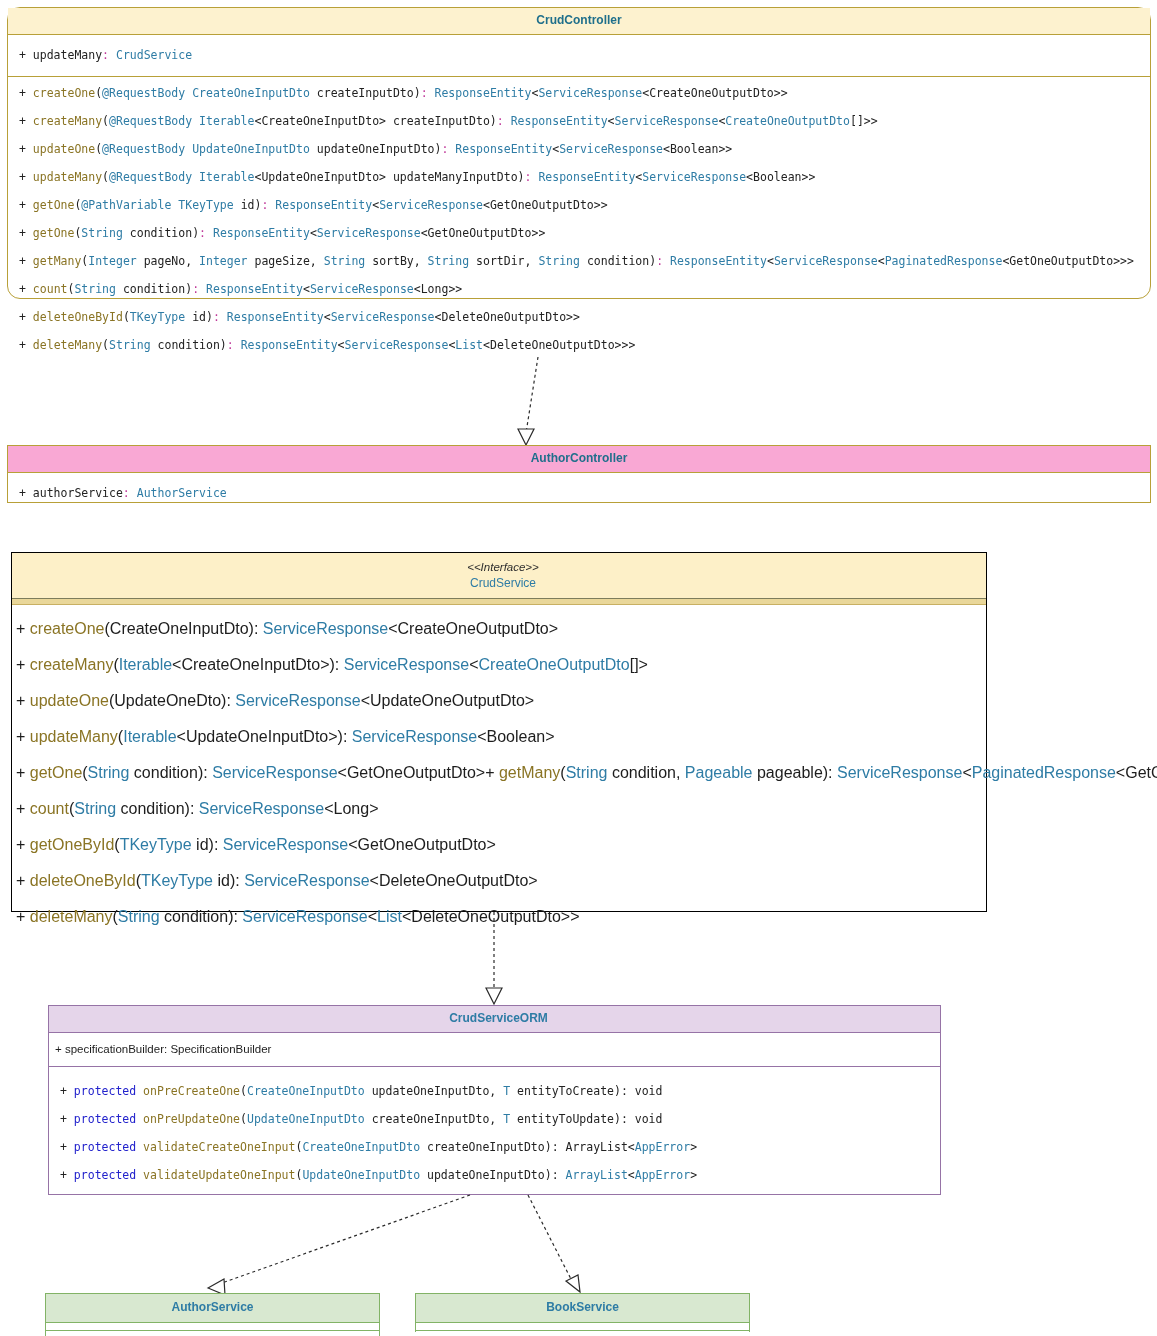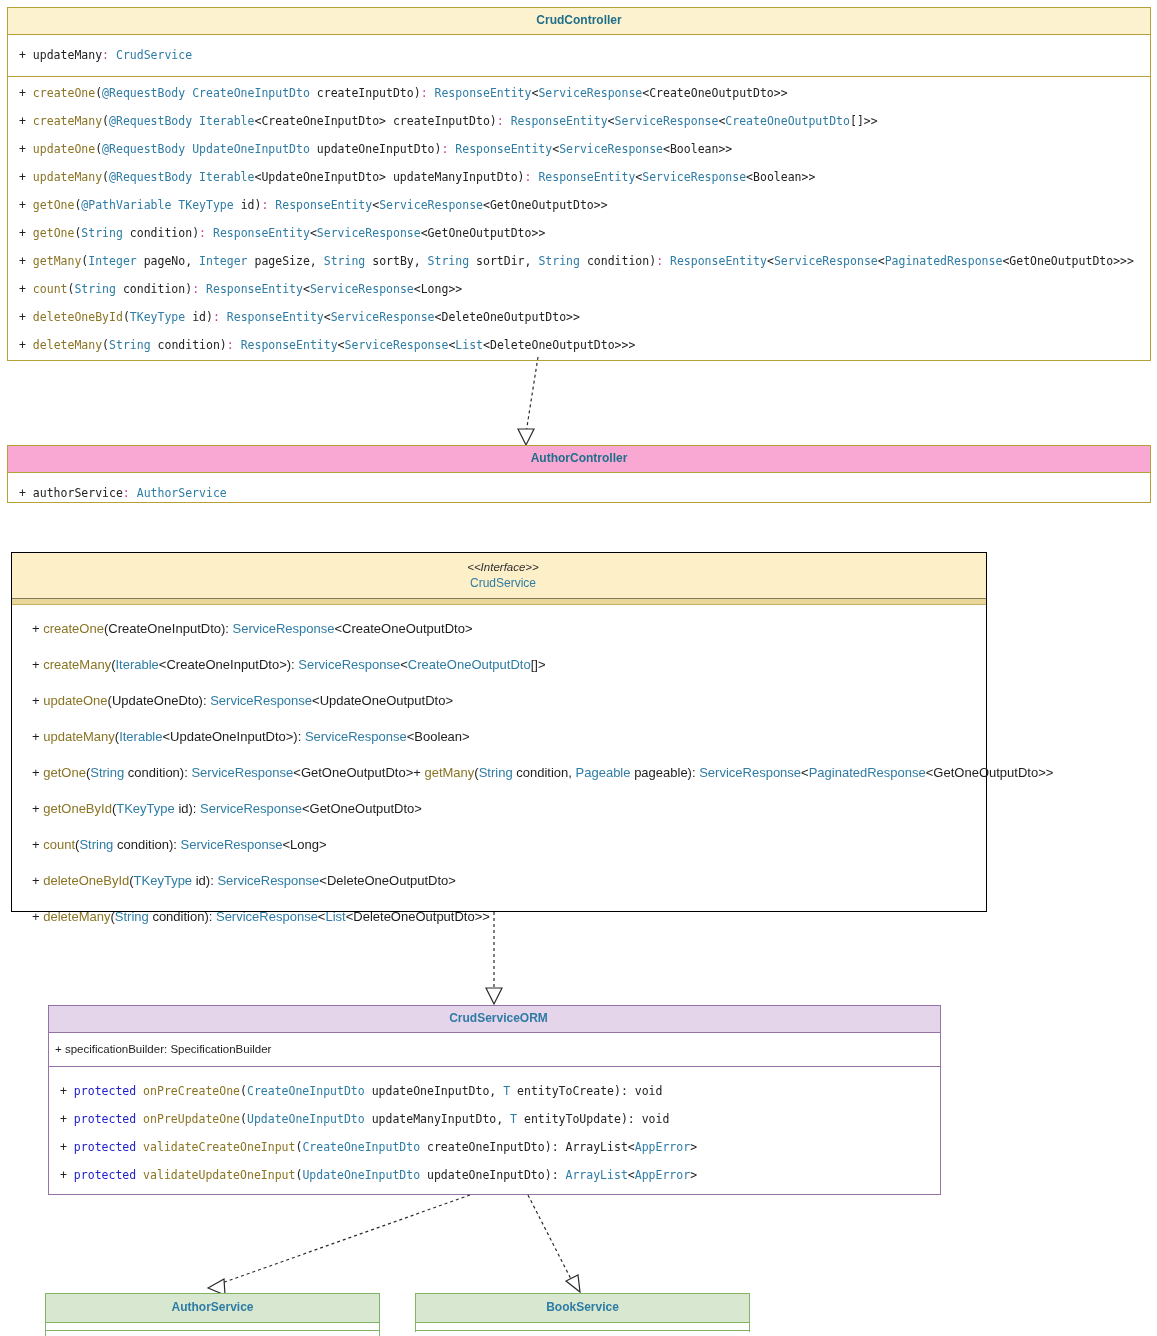--- a/index.html
+++ b/index.html
@@ -75,26 +75,25 @@
     color: #2e7ca5;
   }
   .iface-gap {
     height: 5px;
     background: #e9d79a;
     border-bottom: 1px solid #c8b063;
   }
   .iface-ops { padding: 6px 0 8px 0; }
   .iface-row {
     font-family: "Liberation Sans", sans-serif;
-    font-size: 13px;
+    font-size: 16px;
     line-height: 14px;
     white-space: nowrap;
     padding: 11px 0 11px 4px;
     color: #1d1d1d;
-    margin-left: 16px;
   }
 
   
   .orm-box { border: 1px solid #9673a6; }
   .orm-header {
     background: #e5d5ea;
     border-bottom: 1px solid #9673a6;
     text-align: center;
     color: #2e7ca5;
     font-family: "Liberation Sans", sans-serif;
@@ -164,21 +163,21 @@
   }
   .conn polygon {
     fill: #ffffff;
     stroke: #2b2b2b;
     stroke-width: 1.2;
   }
 </style>
 </head>
 <body>
 
-<div class="uml-box ctrl-box" style="left:7px; top:7px; width:1144px; height:354px;">
+<div class="uml-box ctrl-box" style="left:7px; top:7px; width:1144px; height:292px;border-radius:13px;">
   <div class="ctrl-header">CrudController</div>
   <div class="ctrl-attrs">
     <div class="ctrl-row"><span class="t-plain">+ updateMany</span><span class="t-colon">:</span> <span class="t-type">CrudService</span></div>
   </div>
   <div class="ctrl-ops">
     <div class="ctrl-row"><span class="t-plain">+ </span><span class="t-method">createOne</span><span class="t-plain">(</span><span class="t-anno">@RequestBody</span> <span class="t-type">CreateOneInputDto</span> <span class="t-plain">createInputDto)</span><span class="t-colon">:</span> <span class="t-type">ResponseEntity</span><span class="t-plain">&lt;</span><span class="t-type">ServiceResponse</span><span class="t-plain">&lt;CreateOneOutputDto&gt;&gt;</span></div>
     <div class="ctrl-row"><span class="t-plain">+ </span><span class="t-method">createMany</span><span class="t-plain">(</span><span class="t-anno">@RequestBody</span> <span class="t-type">Iterable</span><span class="t-plain">&lt;CreateOneInputDto&gt; createInputDto)</span><span class="t-colon">:</span> <span class="t-type">ResponseEntity</span><span class="t-plain">&lt;</span><span class="t-type">ServiceResponse</span><span class="t-plain">&lt;</span><span class="t-type">CreateOneOutputDto</span><span class="t-plain">[]&gt;&gt;</span></div>
     <div class="ctrl-row"><span class="t-plain">+ </span><span class="t-method">updateOne</span><span class="t-plain">(</span><span class="t-anno">@RequestBody</span> <span class="t-type">UpdateOneInputDto</span> <span class="t-plain">updateOneInputDto)</span><span class="t-colon">:</span> <span class="t-type">ResponseEntity</span><span class="t-plain">&lt;</span><span class="t-type">ServiceResponse</span><span class="t-plain">&lt;Boolean&gt;&gt;</span></div>
     <div class="ctrl-row"><span class="t-plain">+ </span><span class="t-method">updateMany</span><span class="t-plain">(</span><span class="t-anno">@RequestBody</span> <span class="t-type">Iterable</span><span class="t-plain">&lt;UpdateOneInputDto&gt; updateManyInputDto)</span><span class="t-colon">:</span> <span class="t-type">ResponseEntity</span><span class="t-plain">&lt;</span><span class="t-type">ServiceResponse</span><span class="t-plain">&lt;Boolean&gt;&gt;</span></div>
     <div class="ctrl-row"><span class="t-plain">+ </span><span class="t-method">getOne</span><span class="t-plain">(</span><span class="t-anno">@PathVariable</span> <span class="t-type">TKeyType</span> <span class="t-plain">id)</span><span class="t-colon">:</span> <span class="t-type">ResponseEntity</span><span class="t-plain">&lt;</span><span class="t-type">ServiceResponse</span><span class="t-plain">&lt;GetOneOutputDto&gt;&gt;</span></div>
@@ -207,40 +206,40 @@
     <div class="iface-stereotype">&lt;&lt;Interface&gt;&gt;</div>
     <div class="iface-title">CrudService</div>
   </div>
   <div class="iface-gap"></div>
   <div class="iface-ops">
     <div class="iface-row"><span class="t-dark">+ </span><span class="t-method">createOne</span><span class="t-dark">(CreateOneInputDto)</span><span class="t-dark">: </span><span class="t-type">ServiceResponse</span><span class="t-dark">&lt;CreateOneOutputDto&gt;</span></div>
     <div class="iface-row"><span class="t-dark">+ </span><span class="t-method">createMany</span><span class="t-dark">(</span><span class="t-type">Iterable</span><span class="t-dark">&lt;CreateOneInputDto&gt;): </span><span class="t-type">ServiceResponse</span><span class="t-dark">&lt;</span><span class="t-type">CreateOneOutputDto</span><span class="t-dark">[]&gt;</span></div>
     <div class="iface-row"><span class="t-dark">+ </span><span class="t-method">updateOne</span><span class="t-dark">(UpdateOneDto): </span><span class="t-type">ServiceResponse</span><span class="t-dark">&lt;UpdateOneOutputDto&gt;</span></div>
     <div class="iface-row"><span class="t-dark">+ </span><span class="t-method">updateMany</span><span class="t-dark">(</span><span class="t-type">Iterable</span><span class="t-dark">&lt;UpdateOneInputDto&gt;): </span><span class="t-type">ServiceResponse</span><span class="t-dark">&lt;Boolean&gt;</span></div>
     <div class="iface-row"><span class="t-dark">+ </span><span class="t-method">getOne</span><span class="t-dark">(</span><span class="t-type">String</span> <span class="t-dark">condition): </span><span class="t-type">ServiceResponse</span><span class="t-dark">&lt;GetOneOutputDto&gt;+ </span><span class="t-method">getMany</span><span class="t-dark">(</span><span class="t-type">String</span> <span class="t-dark">condition, </span><span class="t-type">Pageable</span> <span class="t-dark">pageable): </span><span class="t-type">ServiceResponse</span><span class="t-dark">&lt;</span><span class="t-type">PaginatedResponse</span><span class="t-dark">&lt;GetOneOutputDto&gt;&gt;</span></div>
+    <div class="iface-row"><span class="t-dark">+ </span><span class="t-method">count</span><span class="t-dark">(</span><span class="t-type">String</span> <span class="t-dark">condition): </span><span class="t-type">ServiceResponse</span><span class="t-dark">&lt;Long&gt;</span></div>
     <div class="iface-row"><span class="t-dark">+ </span><span class="t-method">getOneById</span><span class="t-dark">(</span><span class="t-type">TKeyType</span> <span class="t-dark">id): </span><span class="t-type">ServiceResponse</span><span class="t-dark">&lt;GetOneOutputDto&gt;</span></div>
-    <div class="iface-row"><span class="t-dark">+ </span><span class="t-method">count</span><span class="t-dark">(</span><span class="t-type">String</span> <span class="t-dark">condition): </span><span class="t-type">ServiceResponse</span><span class="t-dark">&lt;Long&gt;</span></div>
     <div class="iface-row"><span class="t-dark">+ </span><span class="t-method">deleteOneById</span><span class="t-dark">(</span><span class="t-type">TKeyType</span> <span class="t-dark">id): </span><span class="t-type">ServiceResponse</span><span class="t-dark">&lt;DeleteOneOutputDto&gt;</span></div>
     <div class="iface-row"><span class="t-dark">+ </span><span class="t-method">deleteMany</span><span class="t-dark">(</span><span class="t-type">String</span> <span class="t-dark">condition): </span><span class="t-type">ServiceResponse</span><span class="t-dark">&lt;</span><span class="t-type">List</span><span class="t-dark">&lt;DeleteOneOutputDto&gt;&gt;</span></div>
   </div>
 </div>
 
 <svg class="conn" style="left:0px; top:910px; width:1157px; height:100px;">
   <line x1="494" y1="2" x2="494" y2="80"></line>
   <polygon points="494,94 486,78 502,78"></polygon>
 </svg>
 
 <div class="uml-box orm-box" style="left:48px; top:1005px; width:893px; height:190px;">
   <div class="orm-header">CrudServiceORM</div>
   <div class="orm-attrs">
     <div class="orm-attr-row">+ specificationBuilder: SpecificationBuilder</div>
   </div>
   <div class="orm-ops">
     <div class="orm-row"><span class="t-plain">+ </span><span class="t-kw">protected</span> <span class="t-method">onPreCreateOne</span><span class="t-plain">(</span><span class="t-type">CreateOneInputDto</span> <span class="t-plain">updateOneInputDto, </span><span class="t-type">T</span> <span class="t-plain">entityToCreate)</span><span class="t-plain">: void</span></div>
-    <div class="orm-row"><span class="t-plain">+ </span><span class="t-kw">protected</span> <span class="t-method">onPreUpdateOne</span><span class="t-plain">(</span><span class="t-type">UpdateOneInputDto</span> <span class="t-plain">updateManyInputDto, </span><span class="t-type">T</span> <span class="t-plain">entityToUpdate)</span><span class="t-plain">: void</span></div>
+    <div class="orm-row"><span class="t-plain">+ </span><span class="t-kw">protected</span> <span class="t-method">onPreUpdateOne</span><span class="t-plain">(</span><span class="t-type">UpdateOneInputDto</span> <span class="t-plain">createOneInputDto, </span><span class="t-type">T</span> <span class="t-plain">entityToUpdate)</span><span class="t-plain">: void</span></div>
     <div class="orm-row"><span class="t-plain">+ </span><span class="t-kw">protected</span> <span class="t-method">validateCreateOneInput</span><span class="t-plain">(</span><span class="t-type">CreateOneInputDto</span> <span class="t-plain">createOneInputDto)</span><span class="t-plain">: ArrayList&lt;</span><span class="t-type">AppError</span><span class="t-plain">&gt;</span></div>
     <div class="orm-row"><span class="t-plain">+ </span><span class="t-kw">protected</span> <span class="t-method">validateUpdateOneInput</span><span class="t-plain">(</span><span class="t-type">UpdateOneInputDto</span> <span class="t-plain">updateOneInputDto)</span><span class="t-plain">: </span><span class="t-type">ArrayList</span><span class="t-plain">&lt;</span><span class="t-type">AppError</span><span class="t-plain">&gt;</span></div>
   </div>
 </div>
 
 <svg class="conn" style="left:0px; top:1193px; width:1157px; height:110px;">
   <line x1="470" y1="2" x2="222" y2="90"></line>
   <polygon points="208,95 224,86 225,102"></polygon>
 </svg>
 <svg class="conn" style="left:0px; top:1193px; width:1157px; height:110px;">

